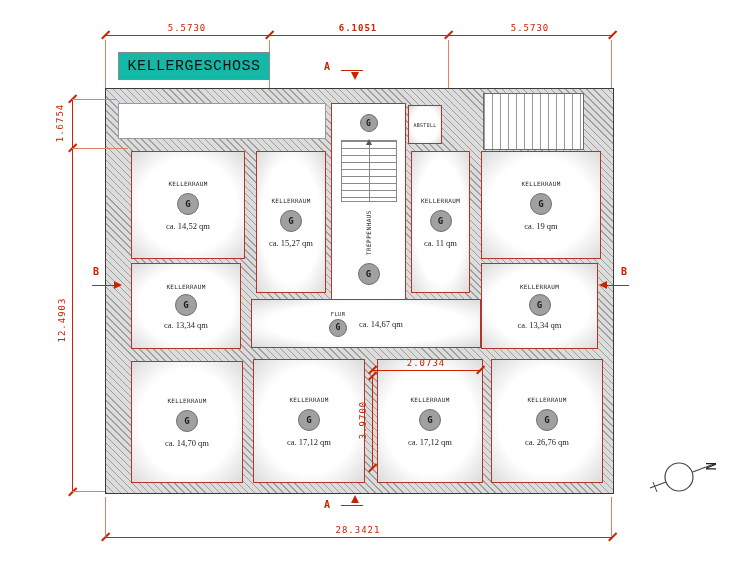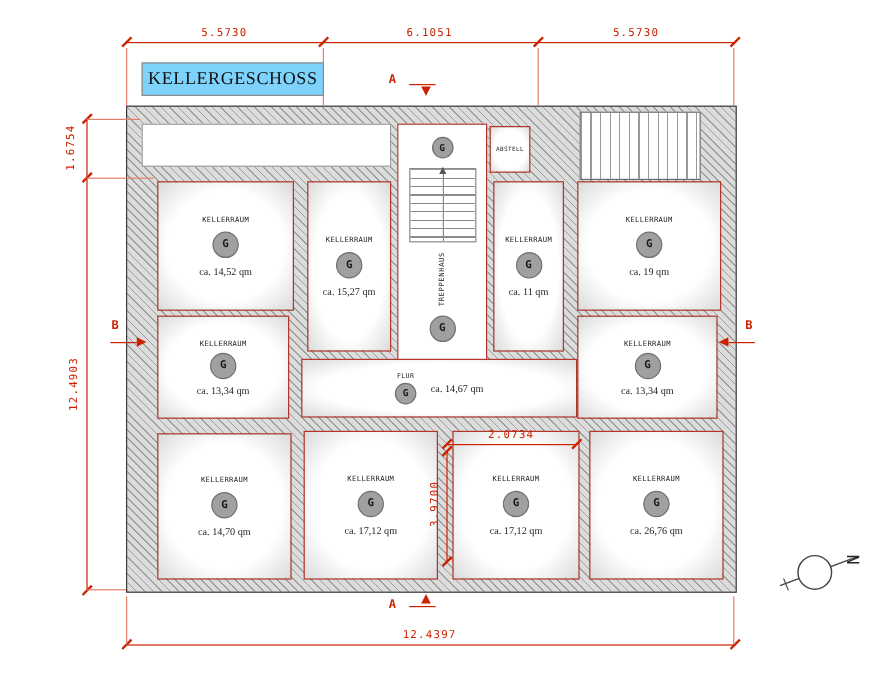--- a/index.html
+++ b/index.html
@@ -2,22 +2,22 @@
 <html><head>
 <meta charset="utf-8">
 <style>
   :root{ --red:#cc2200; --wall:#dcdcdc; }
   html,body{margin:0;padding:0;background:#fff;}
   #canvas{position:relative;width:729px;height:581px;background:#fff;overflow:hidden;
           font-family:"DejaVu Sans Mono", monospace;color:#222;}
   .abs{position:absolute;}
   
   .title-box{position:absolute;left:118px;top:52px;width:150px;height:26px;border:1px solid #8a8a8a;
-             background:#7dd3fc;display:flex;align-items:center;justify-content:center;
-             font-family:Liberation Serif, serif;font-size:15px;letter-spacing:.5px;color:#111;z-index:6;}
+             background:#14b8a6;display:flex;align-items:center;justify-content:center;
+             font-family:Liberation Mono, monospace;font-size:15px;letter-spacing:.5px;color:#111;z-index:6;}
   
   .building{position:absolute;left:105px;top:88px;width:507px;height:404px;border:1px solid #3a3a3a;
             background-color:var(--wall);
             background-image:repeating-linear-gradient(45deg, rgba(110,110,110,.55) 0 1px, transparent 1px 5px);}
   .cutout{position:absolute;background:#fff;border:1px solid #999;}
   .room{position:absolute;background:radial-gradient(ellipse 75% 75% at 50% 50%, #ffffff 42%, #ffffff 58%, #d7d7d7 98%);
         border:1px solid #b03629;display:flex;flex-direction:column;align-items:center;justify-content:center;gap:6px;}
   .room-name{font-size:6px;letter-spacing:.3px;color:#1e1e1e;text-align:center;}
   .room-area{font-size:8.5px;color:#1e1e1e;white-space:nowrap;font-family:Liberation Serif, serif;}
   .g-circle{width:20px;height:20px;border-radius:50%;background:#a0a0a0;border:1px solid #707070;
@@ -147,29 +147,29 @@
   <div class="dline-h" style="left:105px;top:35px;width:507px;"></div>
   <div class="tick" style="left:100px;top:34px;"></div>
   <div class="tick" style="left:264px;top:34px;"></div>
   <div class="tick" style="left:443px;top:34px;"></div>
   <div class="tick" style="left:607px;top:34px;"></div>
   <div class="ext-v" style="left:105px;top:40px;height:48px;"></div>
   <div class="ext-v" style="left:269px;top:40px;height:48px;"></div>
   <div class="ext-v" style="left:448px;top:40px;height:48px;"></div>
   <div class="ext-v" style="left:611px;top:40px;height:48px;"></div>
   <div class="dim-label" style="left:137px;top:23px;width:100px;">5.5730</div>
-  <div class="dim-label" style="left:308px;top:23px;width:100px;">6.1051</div>
+  <div class="dim-label" style="left:308px;top:23px;width:100px;font-weight:bold;">6.1051</div>
   <div class="dim-label" style="left:480px;top:23px;width:100px;">5.5730</div>
 
   <div class="dline-h" style="left:105px;top:537px;width:507px;"></div>
   <div class="tick" style="left:100px;top:536px;"></div>
   <div class="tick" style="left:607px;top:536px;"></div>
   <div class="ext-v" style="left:105px;top:497px;height:40px;"></div>
   <div class="ext-v" style="left:611px;top:497px;height:40px;"></div>
-  <div class="dim-label" style="left:308px;top:525px;width:100px;">12.4397</div>
+  <div class="dim-label" style="left:308px;top:525px;width:100px;">28.3421</div>
 
   <div class="dline-v" style="left:72px;top:99px;height:49px;"></div>
   <div class="dline-v" style="left:72px;top:148px;height:344px;"></div>
   <div class="tick" style="left:67px;top:98px;"></div>
   <div class="tick" style="left:67px;top:147px;"></div>
   <div class="tick" style="left:67px;top:491px;"></div>
   <div class="ext-h" style="left:72px;top:99px;width:45px;"></div>
   <div class="ext-h" style="left:72px;top:148px;width:56px;"></div>
   <div class="ext-h" style="left:72px;top:491px;width:33px;"></div>
   <div class="dim-label dim-label-v" style="left:32px;top:118px;width:56px;">1.6754</div>

